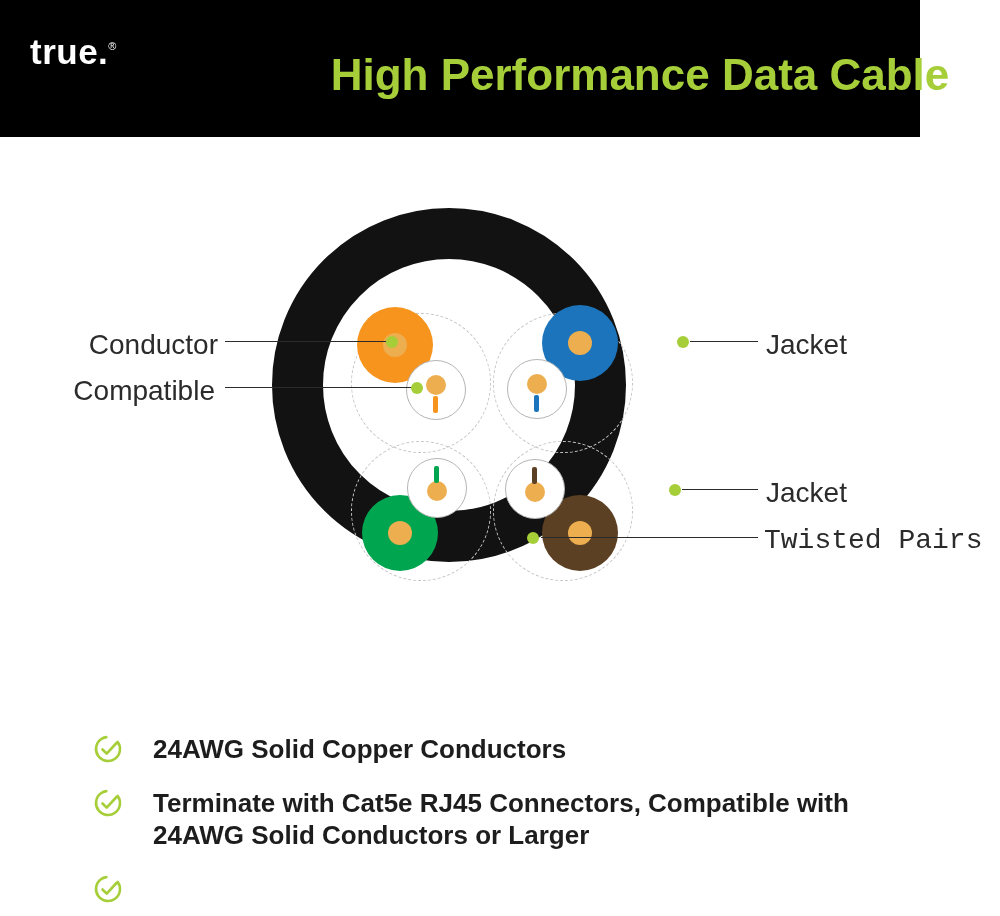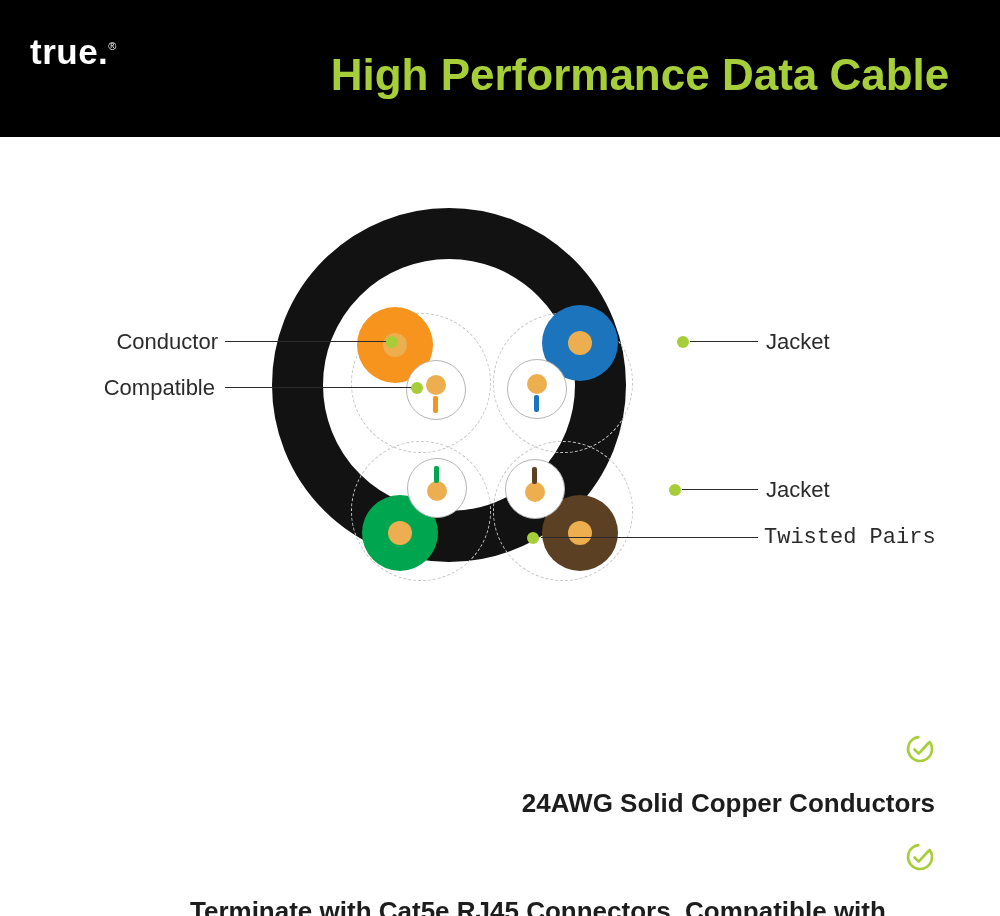--- a/index.html
+++ b/index.html
@@ -11,21 +11,21 @@
     background: #ffffff;
     overflow: hidden;
     font-family: "Liberation Sans", sans-serif;
     color: #1d1d1d;
   }
 
   
   .header {
     position: absolute;
     left: 0; top: 0;
-    width: 1000px; height: 137px;
+    width: 920px; height: 137px;
     background: #000000;
   }
   .logo {
     position: absolute;
     left: 30px; top: 34px;
     color: #ffffff;
     line-height: 1;
   }
   .logo-top { font-size: 35px; font-weight: bold; letter-spacing: 0.5px; }
   .logo-top .reg { font-size: 11px; vertical-align: 14px; font-weight: normal; }
@@ -130,44 +130,43 @@
     background: var(--accent-green, #a6ce39);
   }
   .ldot-conductor { left: 386px; top: 336px; }
   .ldot-insulation { left: 411px; top: 382px; }
   .ldot-jacket { left: 677px; top: 336px; }
   .ldot-ripcord { left: 669px; top: 484px; }
   .ldot-twisted { left: 527px; top: 532px; }
 
   .dlabel {
     position: absolute;
-    font-size: 22px;
+    font-size: 28px;
     color: #2b2b2b;
     line-height: 1;
     white-space: nowrap;
   }
   .dl-conductor { left: 58px; top: 331px; width: 160px; text-align: right; }
   .dl-insulation { left: 58px; top: 377px; width: 157px; text-align: right; }
   .dl-jacket { left: 766px; top: 331px; }
   .dl-ripcord { left: 766px; top: 479px; }
   .dl-twisted { left: 764px; top: 527px; font-family: Liberation Mono, monospace; }
 
   
   .features {
     position: absolute;
     left: 93px; top: 733px;
     width: 842px;
     list-style: none;
   }
   .feature {
     display: flex;
-    align-items: flex-end;
-    gap: 23px;
+    align-items: flex-start;
+    gap: 30px;
     margin-bottom: 21px;
-    flex-direction: column;
   }
   .check {
     width: 30px; height: 30px;
     flex: none;
     margin-top: 1px;
   }
   .check circle, .check path {
     stroke: var(--accent-green, #a6ce39);
     fill: none;
     stroke-width: 2.6;

